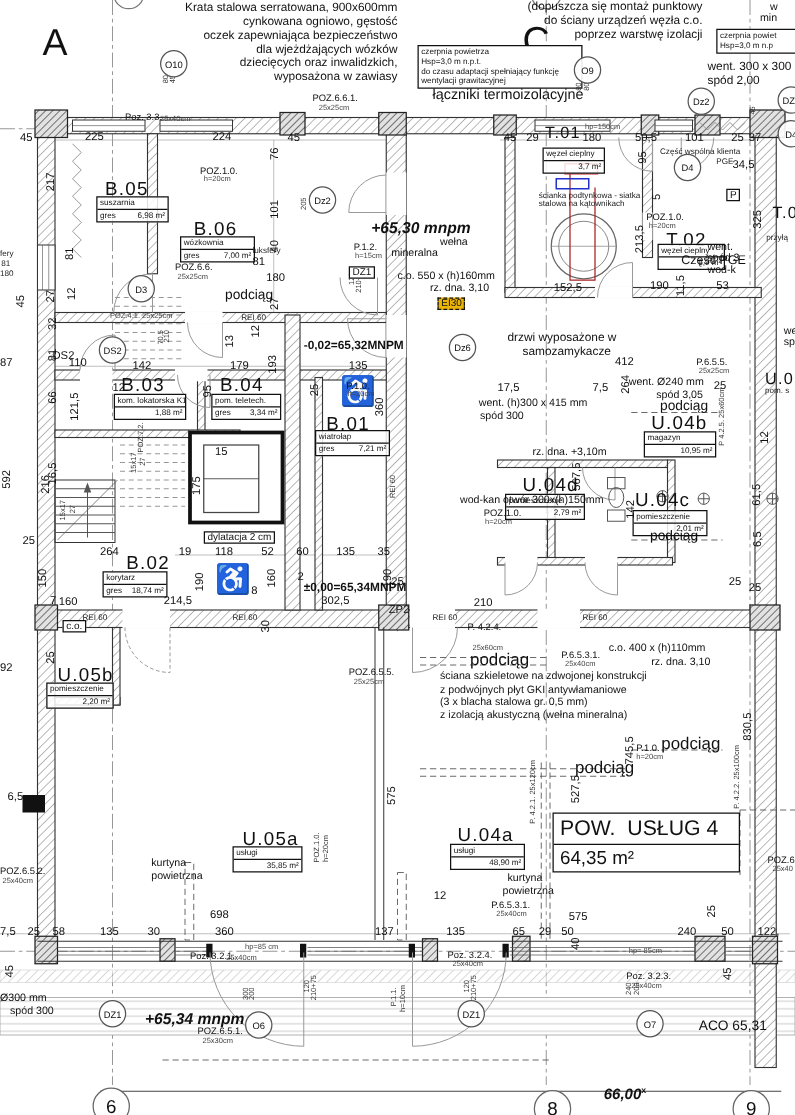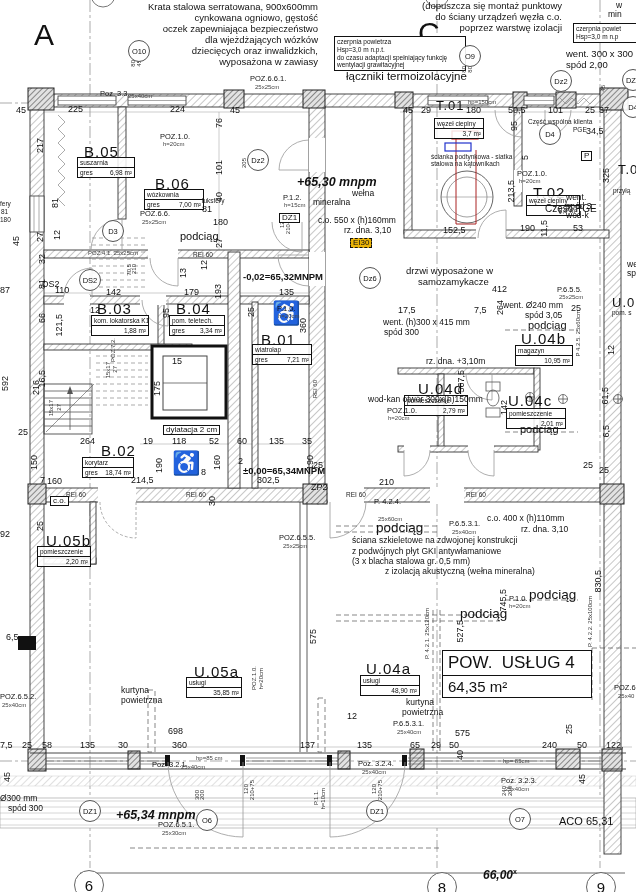--- a/index.html
+++ b/index.html
@@ -652,21 +652,21 @@
     <div class="ann d" style="left: 583px; top: 461px;">25</div>
     <div class="ann d" style="left: 599px; top: 466px;">25</div>
     <div class="ann rid2" style="left: 612px; top: 296px;">U.0</div>
     <div class="ann t" style="left: 612px; top: 310px;">pom. s</div>
     <div class="ann p" style="left: 374px; top: 498px;">P. 4.2.4.</div>
     <div class="ann ps" style="left: 378px; top: 516px;">25x60cm</div>
     <div class="ann pg2" style="left: 376px; top: 521px;">podciąg</div>
     <div class="ann n" style="left: 352px; top: 536px;">ściana szkieletowe na zdwojonej konstrukcji</div>
     <div class="ann n" style="left: 352px; top: 547px;">z podwójnych płyt GKI antywłamaniowe</div>
     <div class="ann n" style="left: 352px; top: 557px;">(3 x blacha stalowa gr. 0,5 mm)</div>
-    <div class="ann n" style="left: 352px; top: 567px; margin-left: 33px;">z izolacją akustyczną (wełna mineralna)</div>
+    <div class="ann n" style="left: 352px; top: 567px;">z izolacją akustyczną (wełna mineralna)</div>
     <div class="ann p" style="left: 449px; top: 520px;">P.6.5.3.1.</div>
     <div class="ann ps" style="left: 452px; top: 529px;">25x40cm</div>
     <div class="ann n" style="left: 487px; top: 514px;">c.o. 400 x (h)110mm</div>
     <div class="ann n" style="left: 521px; top: 525px;">rz. dna. 3,10</div>
     <div class="ann dv" style="left: 499px; top: 589px;">745,5</div>
     <div class="ann p" style="left: 509px; top: 595px;">P.1.0.</div>
     <div class="ann ps" style="left: 509px; top: 603px;">h=20cm</div>
     <div class="ann pg2" style="left: 529px; top: 588px;">podciąg</div>
     <div class="ann dv" style="left: 594px; top: 570px;">830,5</div>
     <div class="ann tv" style="left: 587px; top: 596px;">P. 4.2.2. 25x100cm</div>

